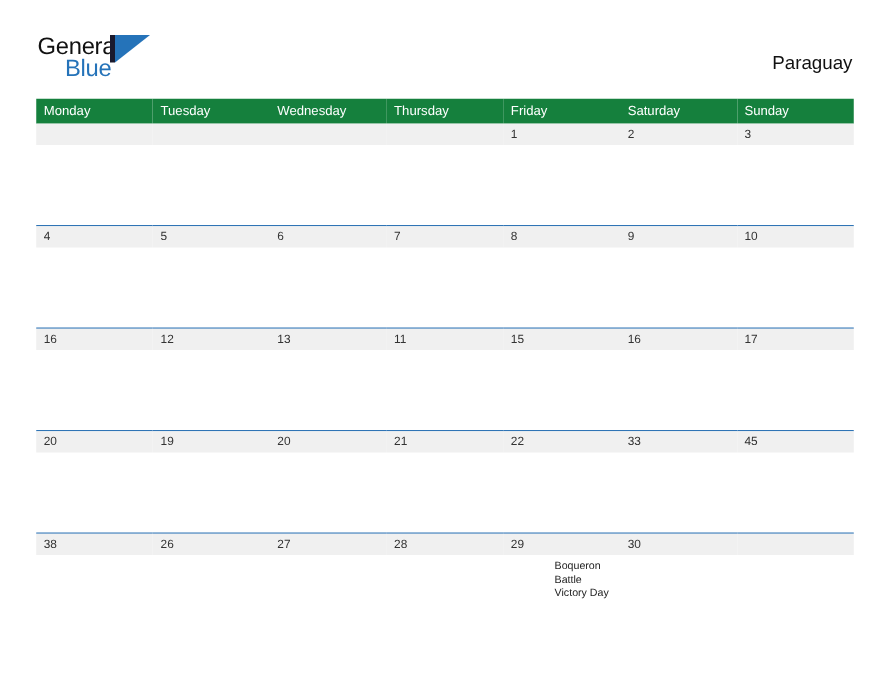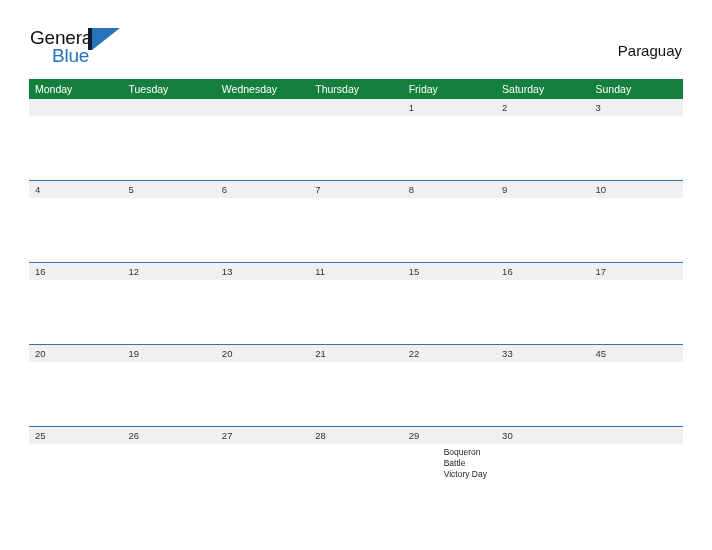--- a/index.html
+++ b/index.html
@@ -337,21 +337,21 @@
           </td>
           <td>
             <div class="daycell-inner">
               <div class="day-band">45</div>
             </div>
           </td>
         </tr>
         <tr>
           <td>
             <div class="daycell-inner">
-              <div class="day-band">25</div>
+              <div class="day-band">38</div>
             </div>
           </td>
           <td>
             <div class="daycell-inner">
               <div class="day-band">26</div>
             </div>
           </td>
           <td>
             <div class="daycell-inner">
               <div class="day-band">27</div>

